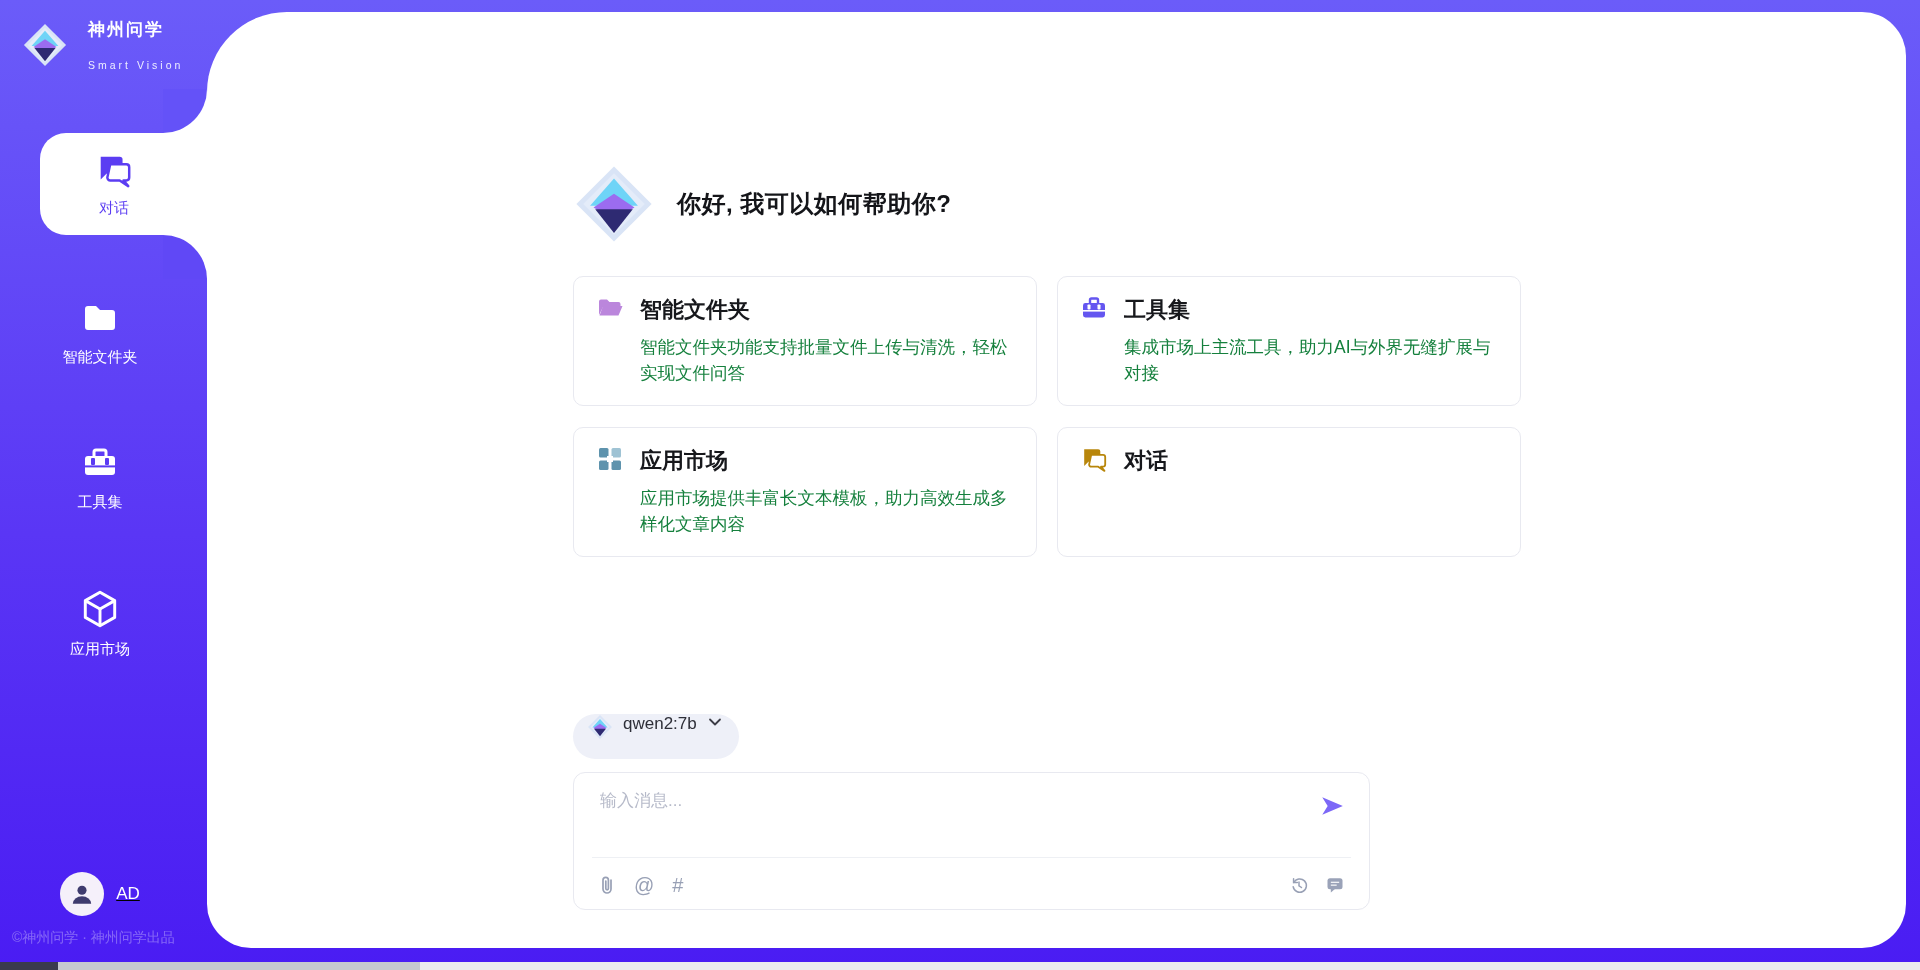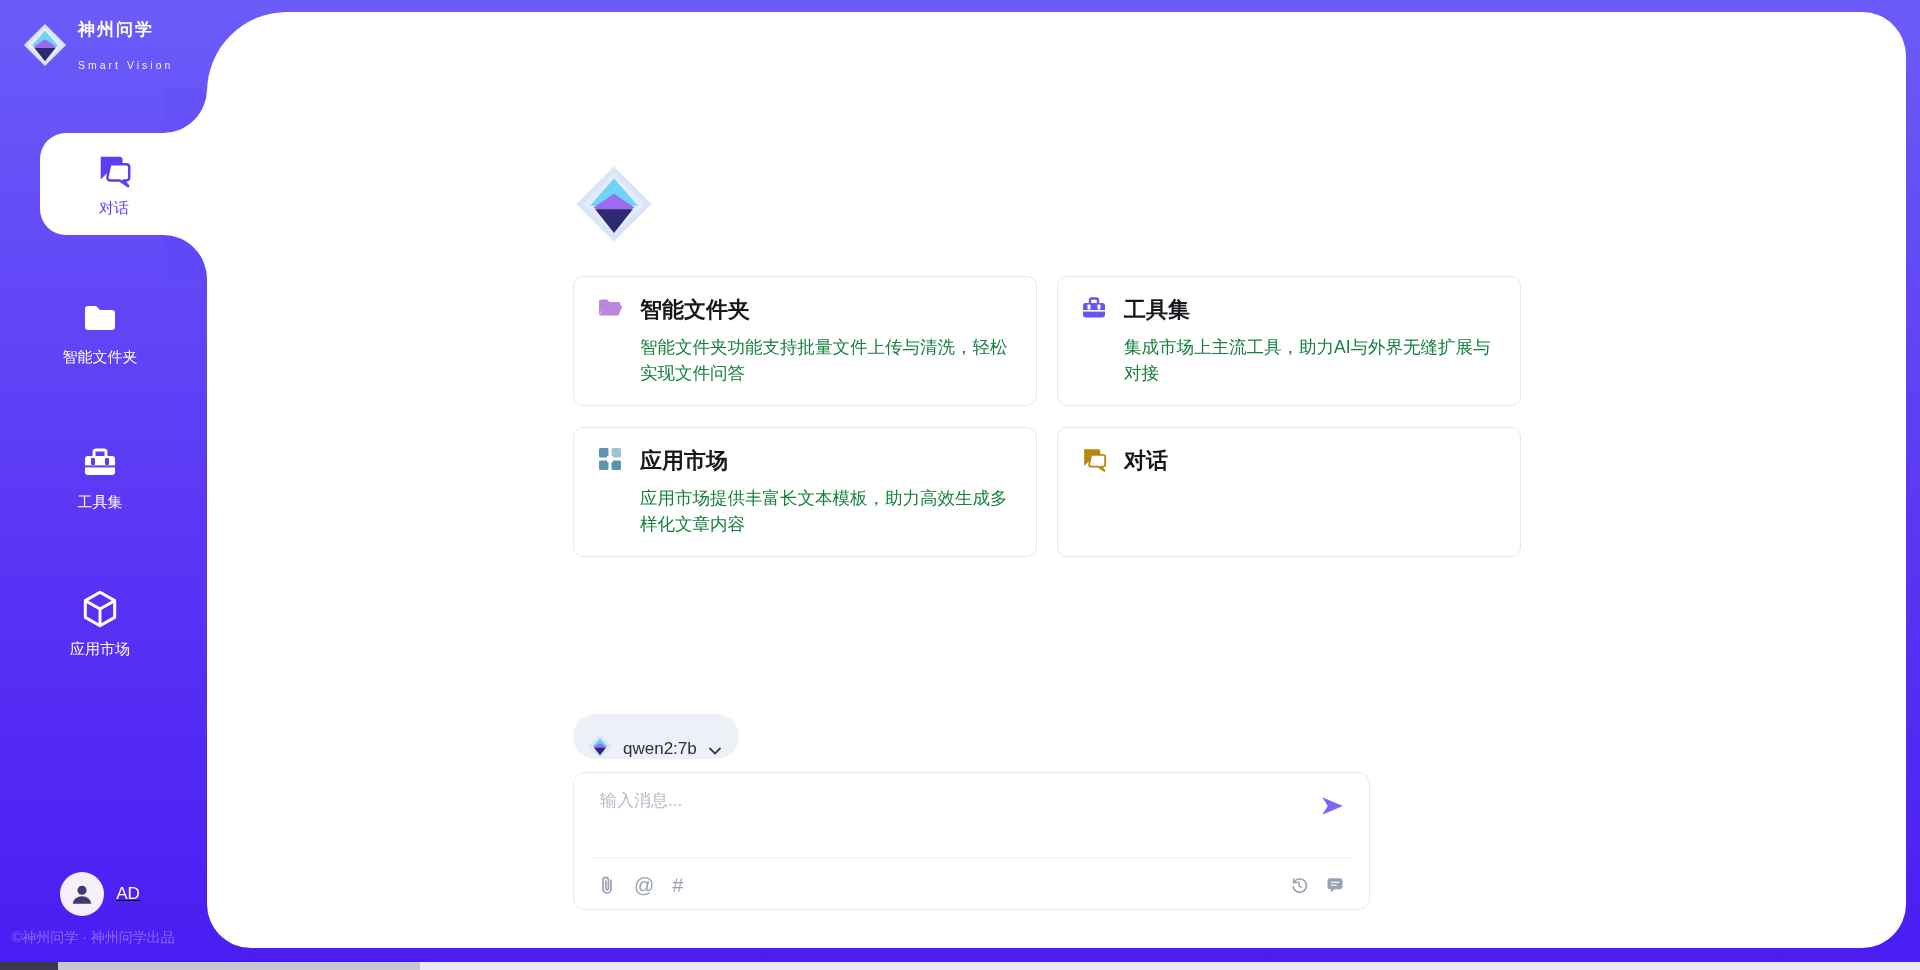--- a/index.html
+++ b/index.html
@@ -13,21 +13,21 @@
            background:#fff; border-radius:80px 44px 44px 44px; }
   .tab-pill { position:absolute; left:40px; top:133px; width:176px; height:102px;
               background:#fff; border-radius:26px 0 0 26px; }
   .fillet { position:absolute; left:163px; width:44px; height:44px; background:#fff; overflow:hidden; }
   .fillet.top { top:89px; }
   .fillet.bottom { top:235px; }
   .fillet.top .ink { width:100%; height:100%; background:#6452f8; border-bottom-right-radius:44px; }
   .fillet.bottom .ink { width:100%; height:100%; background:#6048f6; border-top-right-radius:44px; }
 
   
-  .brand { position:absolute; left:22px; top:18px; display:flex; align-items:center; gap:10px; }
+  .brand { position:absolute; left:22px; top:18px; display:flex; align-items:center; gap:20px; }
   .brand-text .bn { color:#fff; font-size:17px; font-weight:bold; letter-spacing:2px; }
   .brand-text .bs { color:#eef; font-size:10.5px; letter-spacing:3px; margin-top:18px; }
 
   .nav-item { position:absolute; left:0; width:200px; text-align:center; color:#fff; cursor:pointer; }
   .nav-item .lbl { display:block; font-size:15px; margin-top:6px; }
   .nav-item.active-wrap { left:40px; top:133px; width:176px; height:102px; padding:18px 28px 0 0; }
   .nav-item.active-wrap .lbl { color:#5b3df2; }
   .nav-folder { top:298px; } .nav-tools { top:443px; } .nav-market { top:588px; } .nav-settings { top:733px; }
 
   .user-row { position:absolute; left:0; top:872px; width:200px; display:flex;
@@ -42,21 +42,21 @@
   .hero h1 { font-size:24px; font-weight:bold; color:#141519; letter-spacing:.5px; }
 
   .cards { position:absolute; left:573px; top:276px; width:948px;
            display:grid; grid-template-columns:464px 464px; gap:21px 20px; }
   .card { height:130px; border:1px solid #e8e9f0; border-radius:10px; padding:17px 22px; background:#fff; cursor:pointer; }
   .card-head { display:flex; align-items:center; gap:16px; }
   .card-head .ttl { font-size:22px; font-weight:bold; color:#17181c; }
   .card p { margin:8px 0 0 44px; font-size:17.5px; line-height:1.5; color:#15803d; }
 
   .model-pill { position:absolute; left:573px; top:714px; height:45px; padding:0 16px 0 14px;
-                display:inline-flex; align-items:flex-end; gap:10px; background:#eef0f8;
+                display:inline-flex; align-items:flex-start; gap:10px; background:#eef0f8;
                 border-radius:23px; cursor:pointer; }
   .model-pill .mn { font-size:17px; color:#2e2f38; }
 
   .composer { position:absolute; left:573px; top:772px; width:797px; height:138px;
               border:1px solid #e8e9f0; border-radius:12px; background:#fff; }
   .composer textarea { position:absolute; left:26px; top:16px; width:840px; height:60px;
               border:none; outline:none; resize:none; font-family:"Liberation Sans",sans-serif;
               font-size:17px; color:#333; background:transparent; }
   .composer textarea::placeholder { color:#b6bac9; }
   .send-btn { position:absolute; right:24px; top:20px; width:26px; height:26px; cursor:pointer; }
@@ -162,20 +162,21 @@
     </span>
     <span class="user-name">AD</span>
   </div>
 
   <div class="side-footer">©神州问学 · 神州问学出品</div>
 
   <div class="hero">
     <svg width="82" height="82">
         <use href="#diamond-logo"></use>
       </svg>
+    <h1>你好, 我可以如何帮助你?</h1>
   </div>
 
   <div class="cards">
 
     <div class="card">
       <div class="card-head">
         <span>
           <svg width="28" height="28" viewBox="0 0 28 28">
             <path d="M3 7.5 a2 2 0 0 1 2 -2 h6 l2.5 2.5 h9 a2 2 0 0 1 2 2 v2 h-17 l-4.5 9 z" fill="#bb86dc"></path>
             <path d="M7 12 h19.5 l-4 9.5 h-19 z" fill="#bb86dc"></path>

